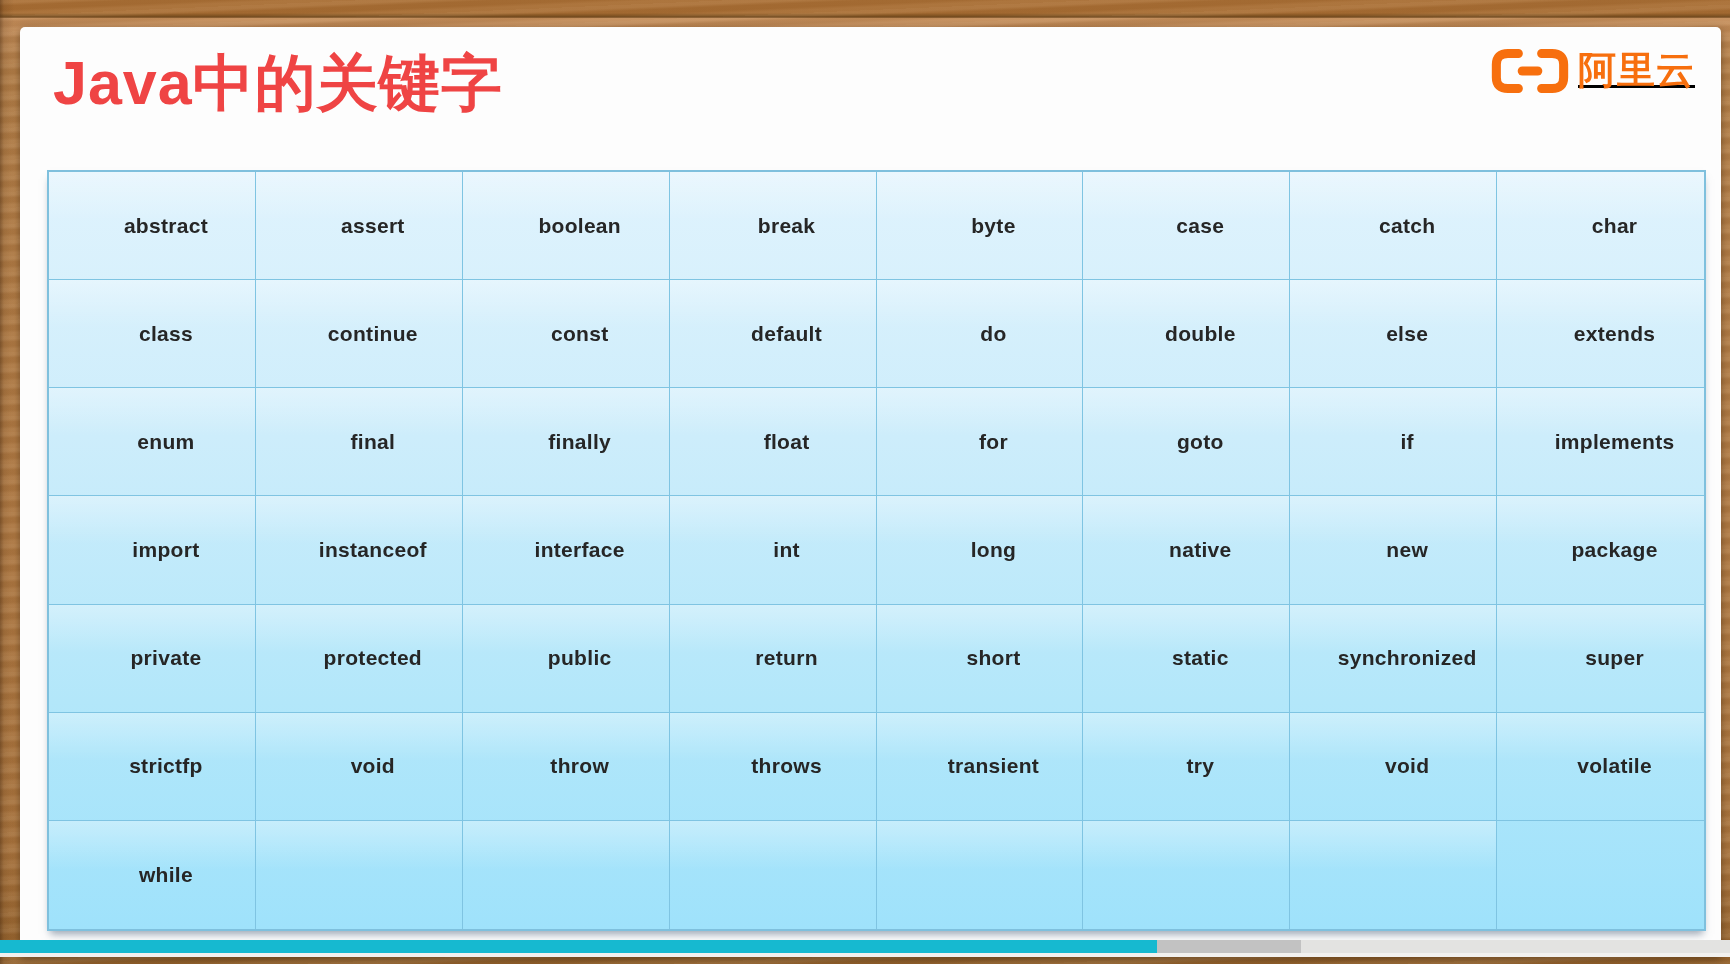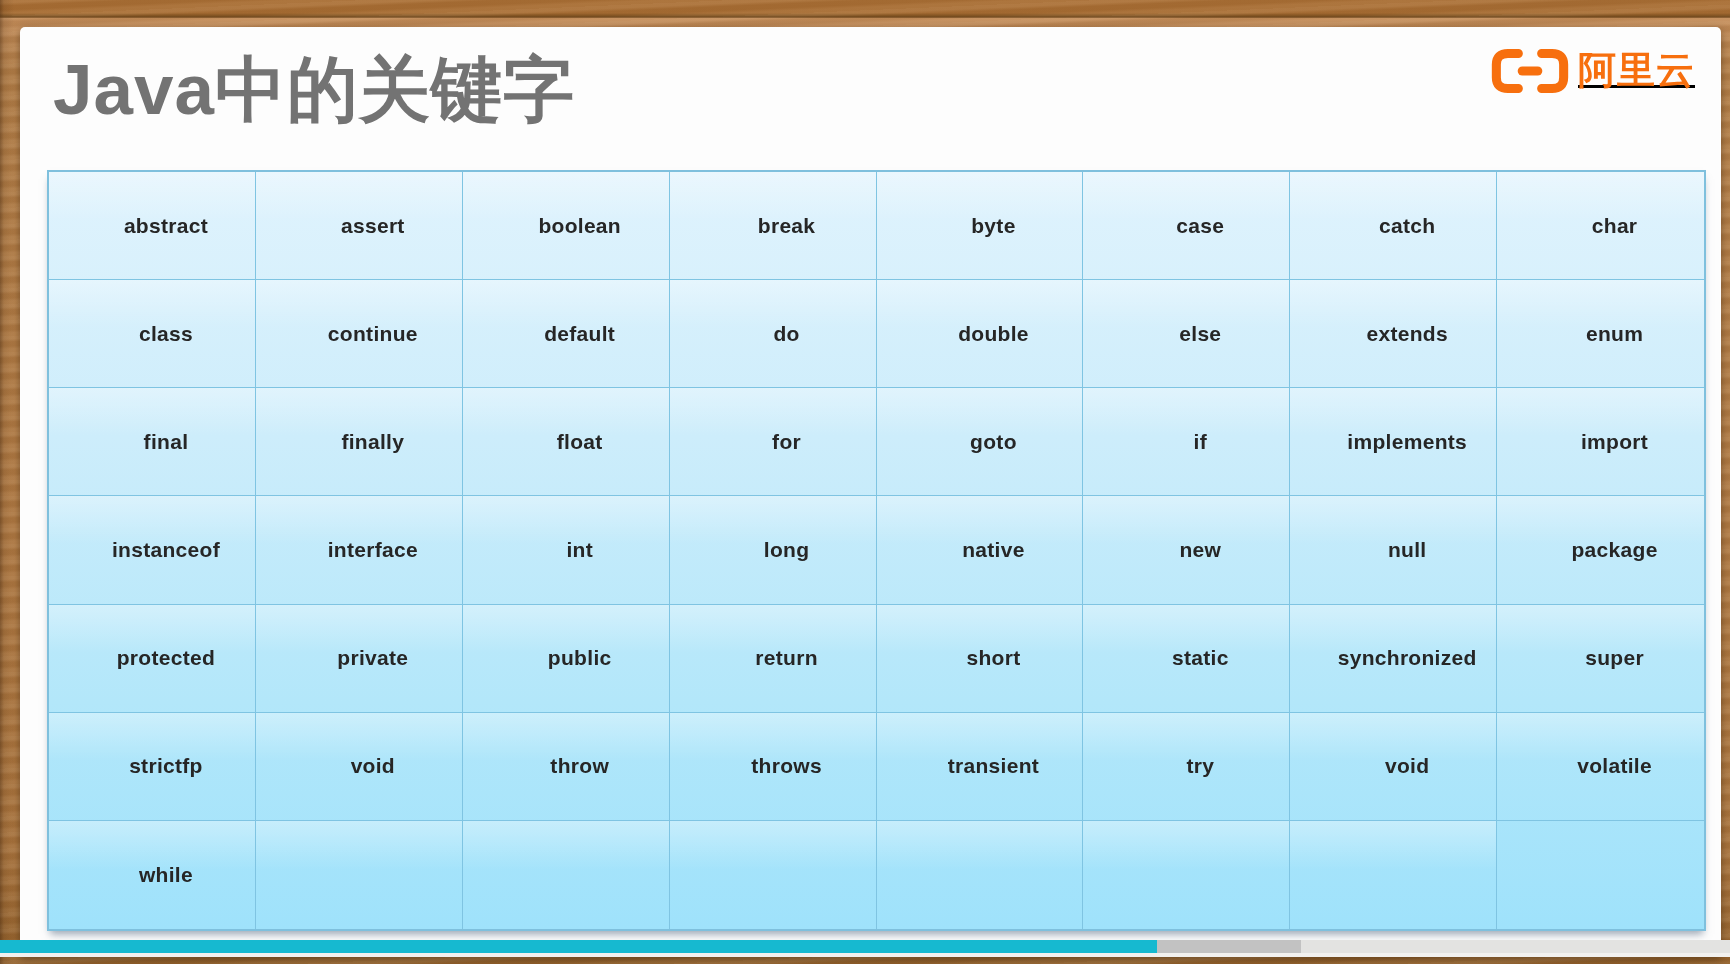--- a/index.html
+++ b/index.html
@@ -20,21 +20,21 @@
   
   .wood-top-edge{position:absolute;left:0;top:16px;width:100%;height:2px;
     background:rgba(90,55,15,0.45);}
   .slide{
     position:absolute;left:20px;top:27px;width:1701px;height:929px;
     background:#fdfdfd;border-radius:5px 5px 0 0;
     box-shadow:0 3px 10px rgba(40,22,6,0.45);
   }
   .slide-title{
     position:absolute;left:33px;top:16px;margin:0;
-    font-size:71px;font-weight:600;letter-spacing:1px;color:#737373;
+    font-size:61px;font-weight:600;letter-spacing:1px;color:#ef4444;
   }
   .logo{position:absolute;top:18px;right:26px;display:flex;align-items:center;gap:9px;text-decoration:underline;}
   .logo-text{font-size:38px;font-weight:bold;color:#f76f0e;letter-spacing:1px;}
   .kw-table{
     position:absolute;left:27px;top:143px;width:1659px;height:761px;
     display:grid;grid-template-columns:repeat(8,1fr);grid-template-rows:repeat(7,1fr);
     background:linear-gradient(180deg,#e0f3fd 0%,#cdedfb 35%,#b3e7fa 70%,#9fe2fb 100%);
     border:2px solid #7fc0dd;box-sizing:border-box;
     box-shadow:0 6px 8px -3px rgba(70,90,115,0.55);
   }
@@ -82,44 +82,44 @@
         <div class="kw-cell">abstract</div>
         <div class="kw-cell">assert</div>
         <div class="kw-cell">boolean</div>
         <div class="kw-cell">break</div>
         <div class="kw-cell">byte</div>
         <div class="kw-cell">case</div>
         <div class="kw-cell">catch</div>
         <div class="kw-cell">char</div>
         <div class="kw-cell">class</div>
         <div class="kw-cell">continue</div>
+        <div class="kw-cell">const</div>
         <div class="kw-cell">default</div>
         <div class="kw-cell">do</div>
         <div class="kw-cell">double</div>
         <div class="kw-cell">else</div>
         <div class="kw-cell">extends</div>
         <div class="kw-cell">enum</div>
         <div class="kw-cell">final</div>
         <div class="kw-cell">finally</div>
         <div class="kw-cell">float</div>
         <div class="kw-cell">for</div>
         <div class="kw-cell">goto</div>
         <div class="kw-cell">if</div>
         <div class="kw-cell">implements</div>
         <div class="kw-cell">import</div>
         <div class="kw-cell">instanceof</div>
         <div class="kw-cell">interface</div>
         <div class="kw-cell">int</div>
         <div class="kw-cell">long</div>
         <div class="kw-cell">native</div>
         <div class="kw-cell">new</div>
-        <div class="kw-cell">null</div>
         <div class="kw-cell">package</div>
+        <div class="kw-cell">private</div>
         <div class="kw-cell">protected</div>
-        <div class="kw-cell">private</div>
         <div class="kw-cell">public</div>
         <div class="kw-cell">return</div>
         <div class="kw-cell">short</div>
         <div class="kw-cell">static</div>
         <div class="kw-cell">synchronized</div>
         <div class="kw-cell">super</div>
         <div class="kw-cell">strictfp</div>
         <div class="kw-cell">void</div>
         <div class="kw-cell">throw</div>
         <div class="kw-cell">throws</div>

